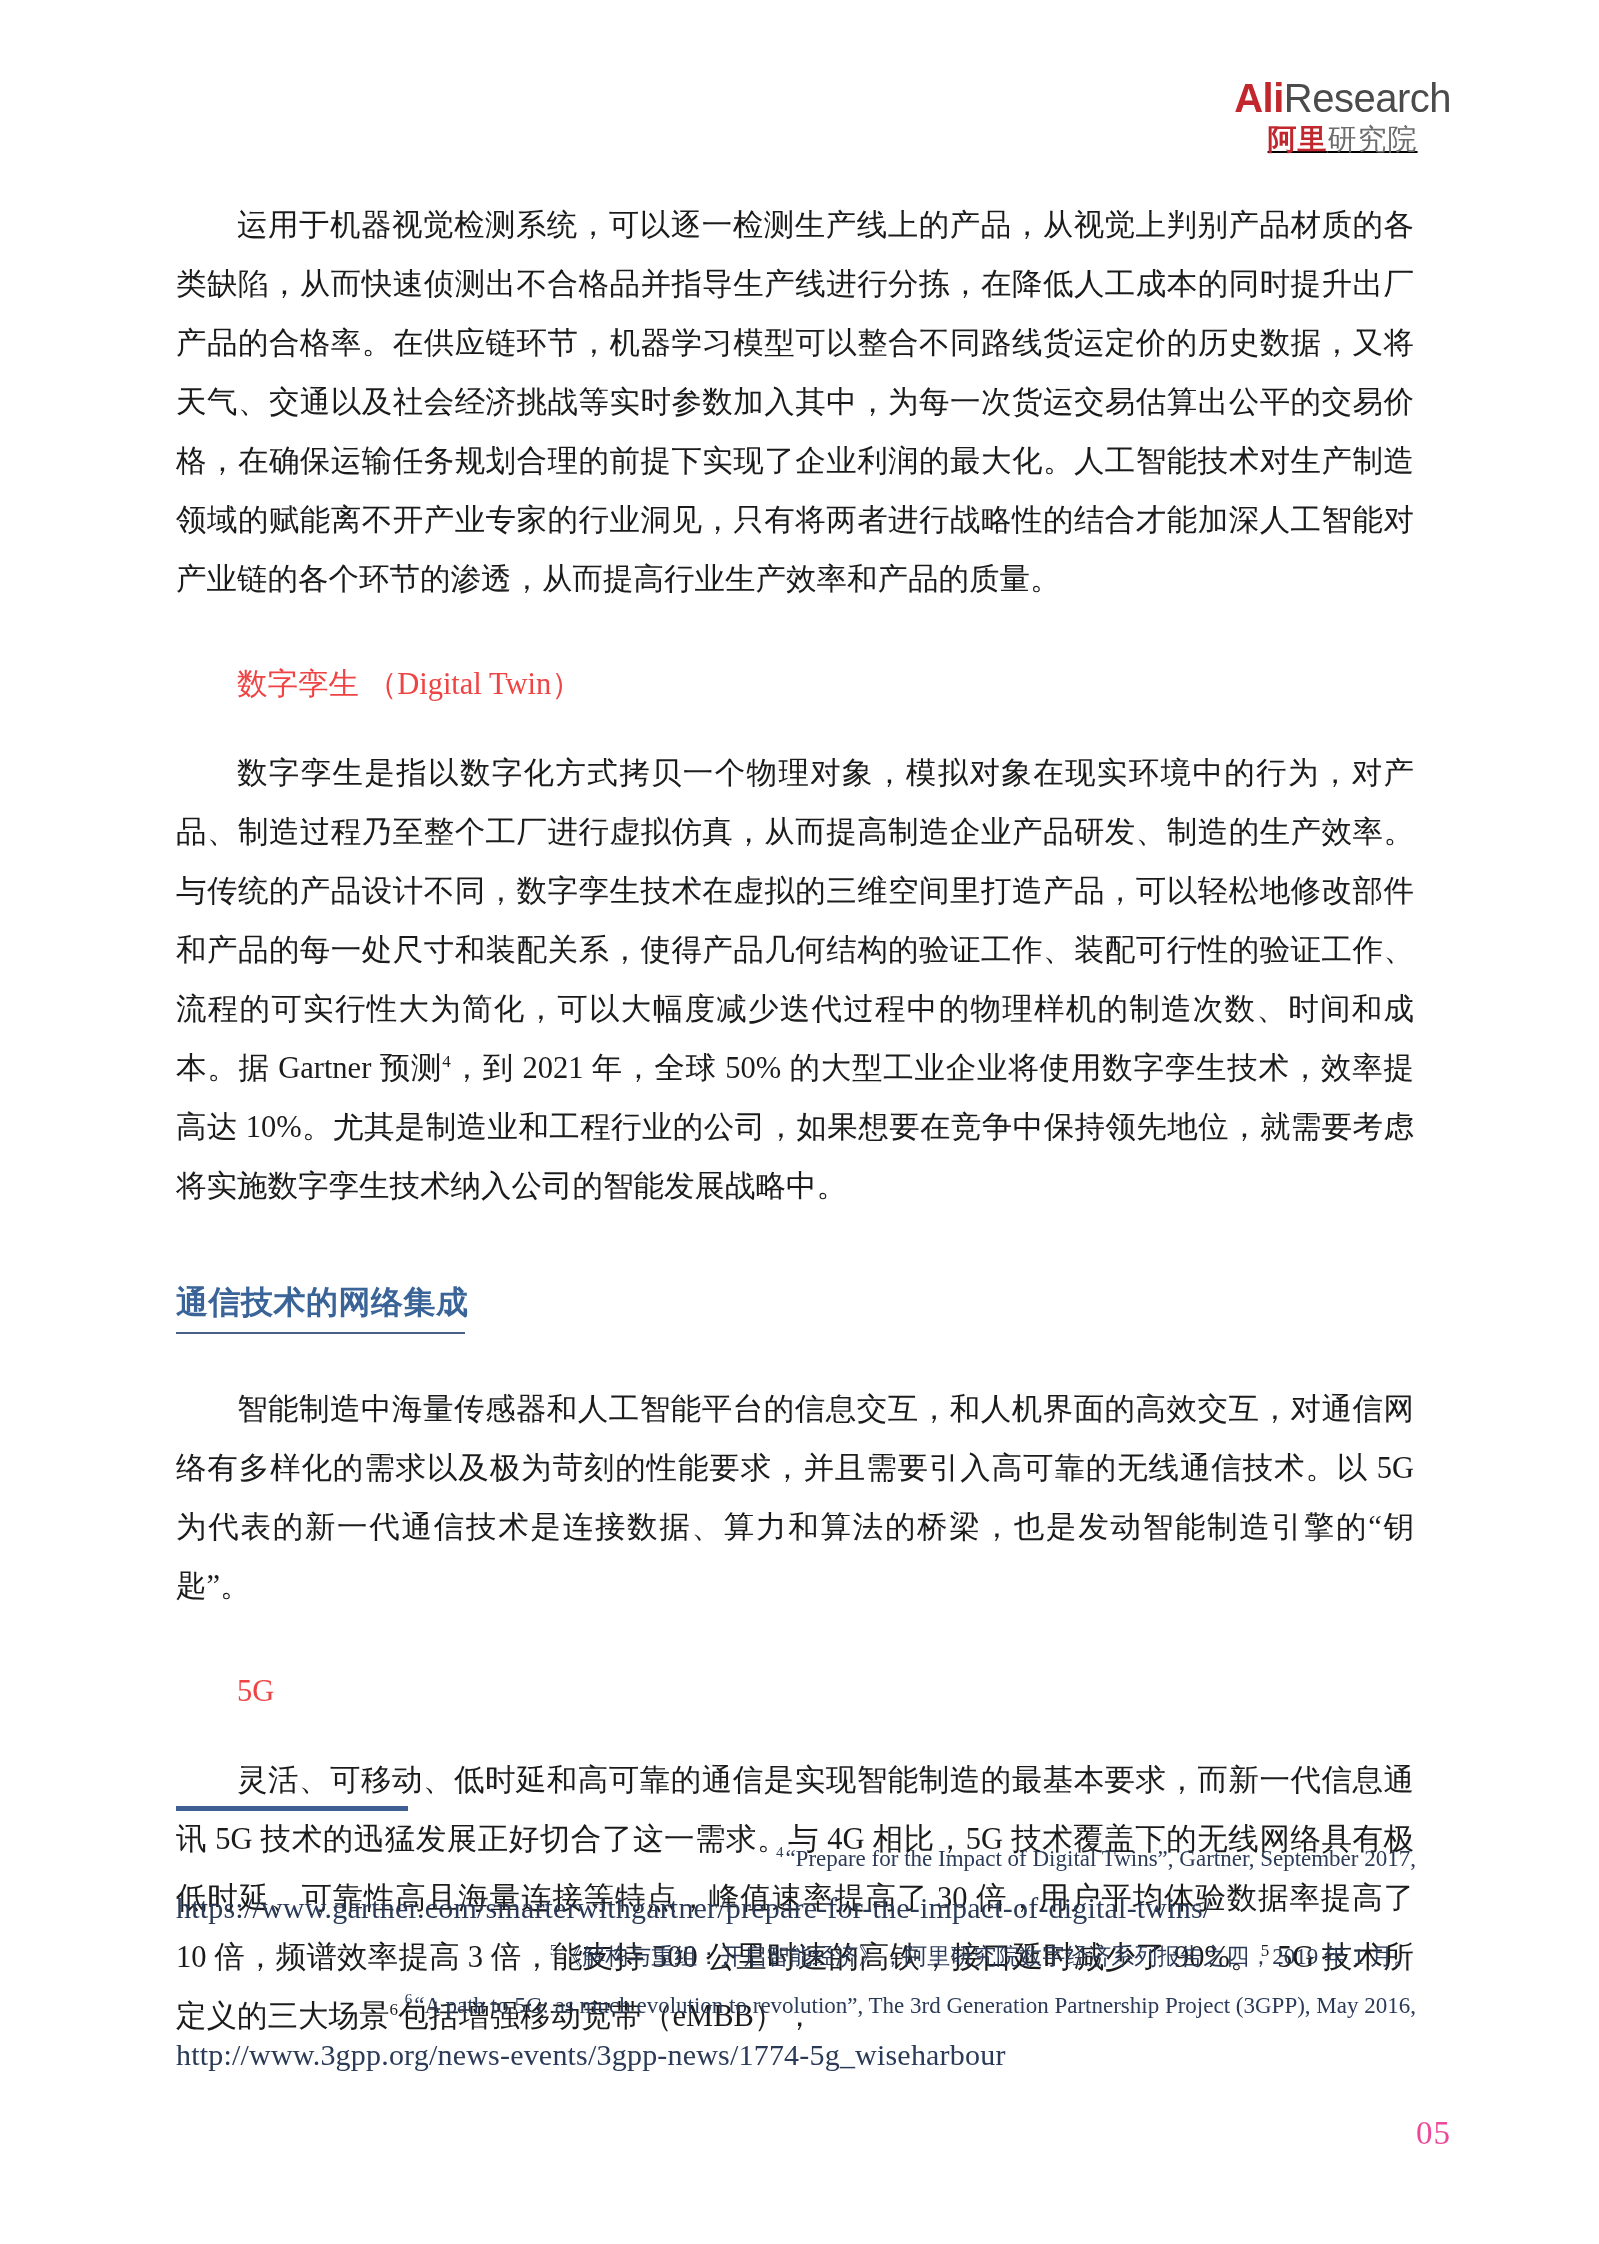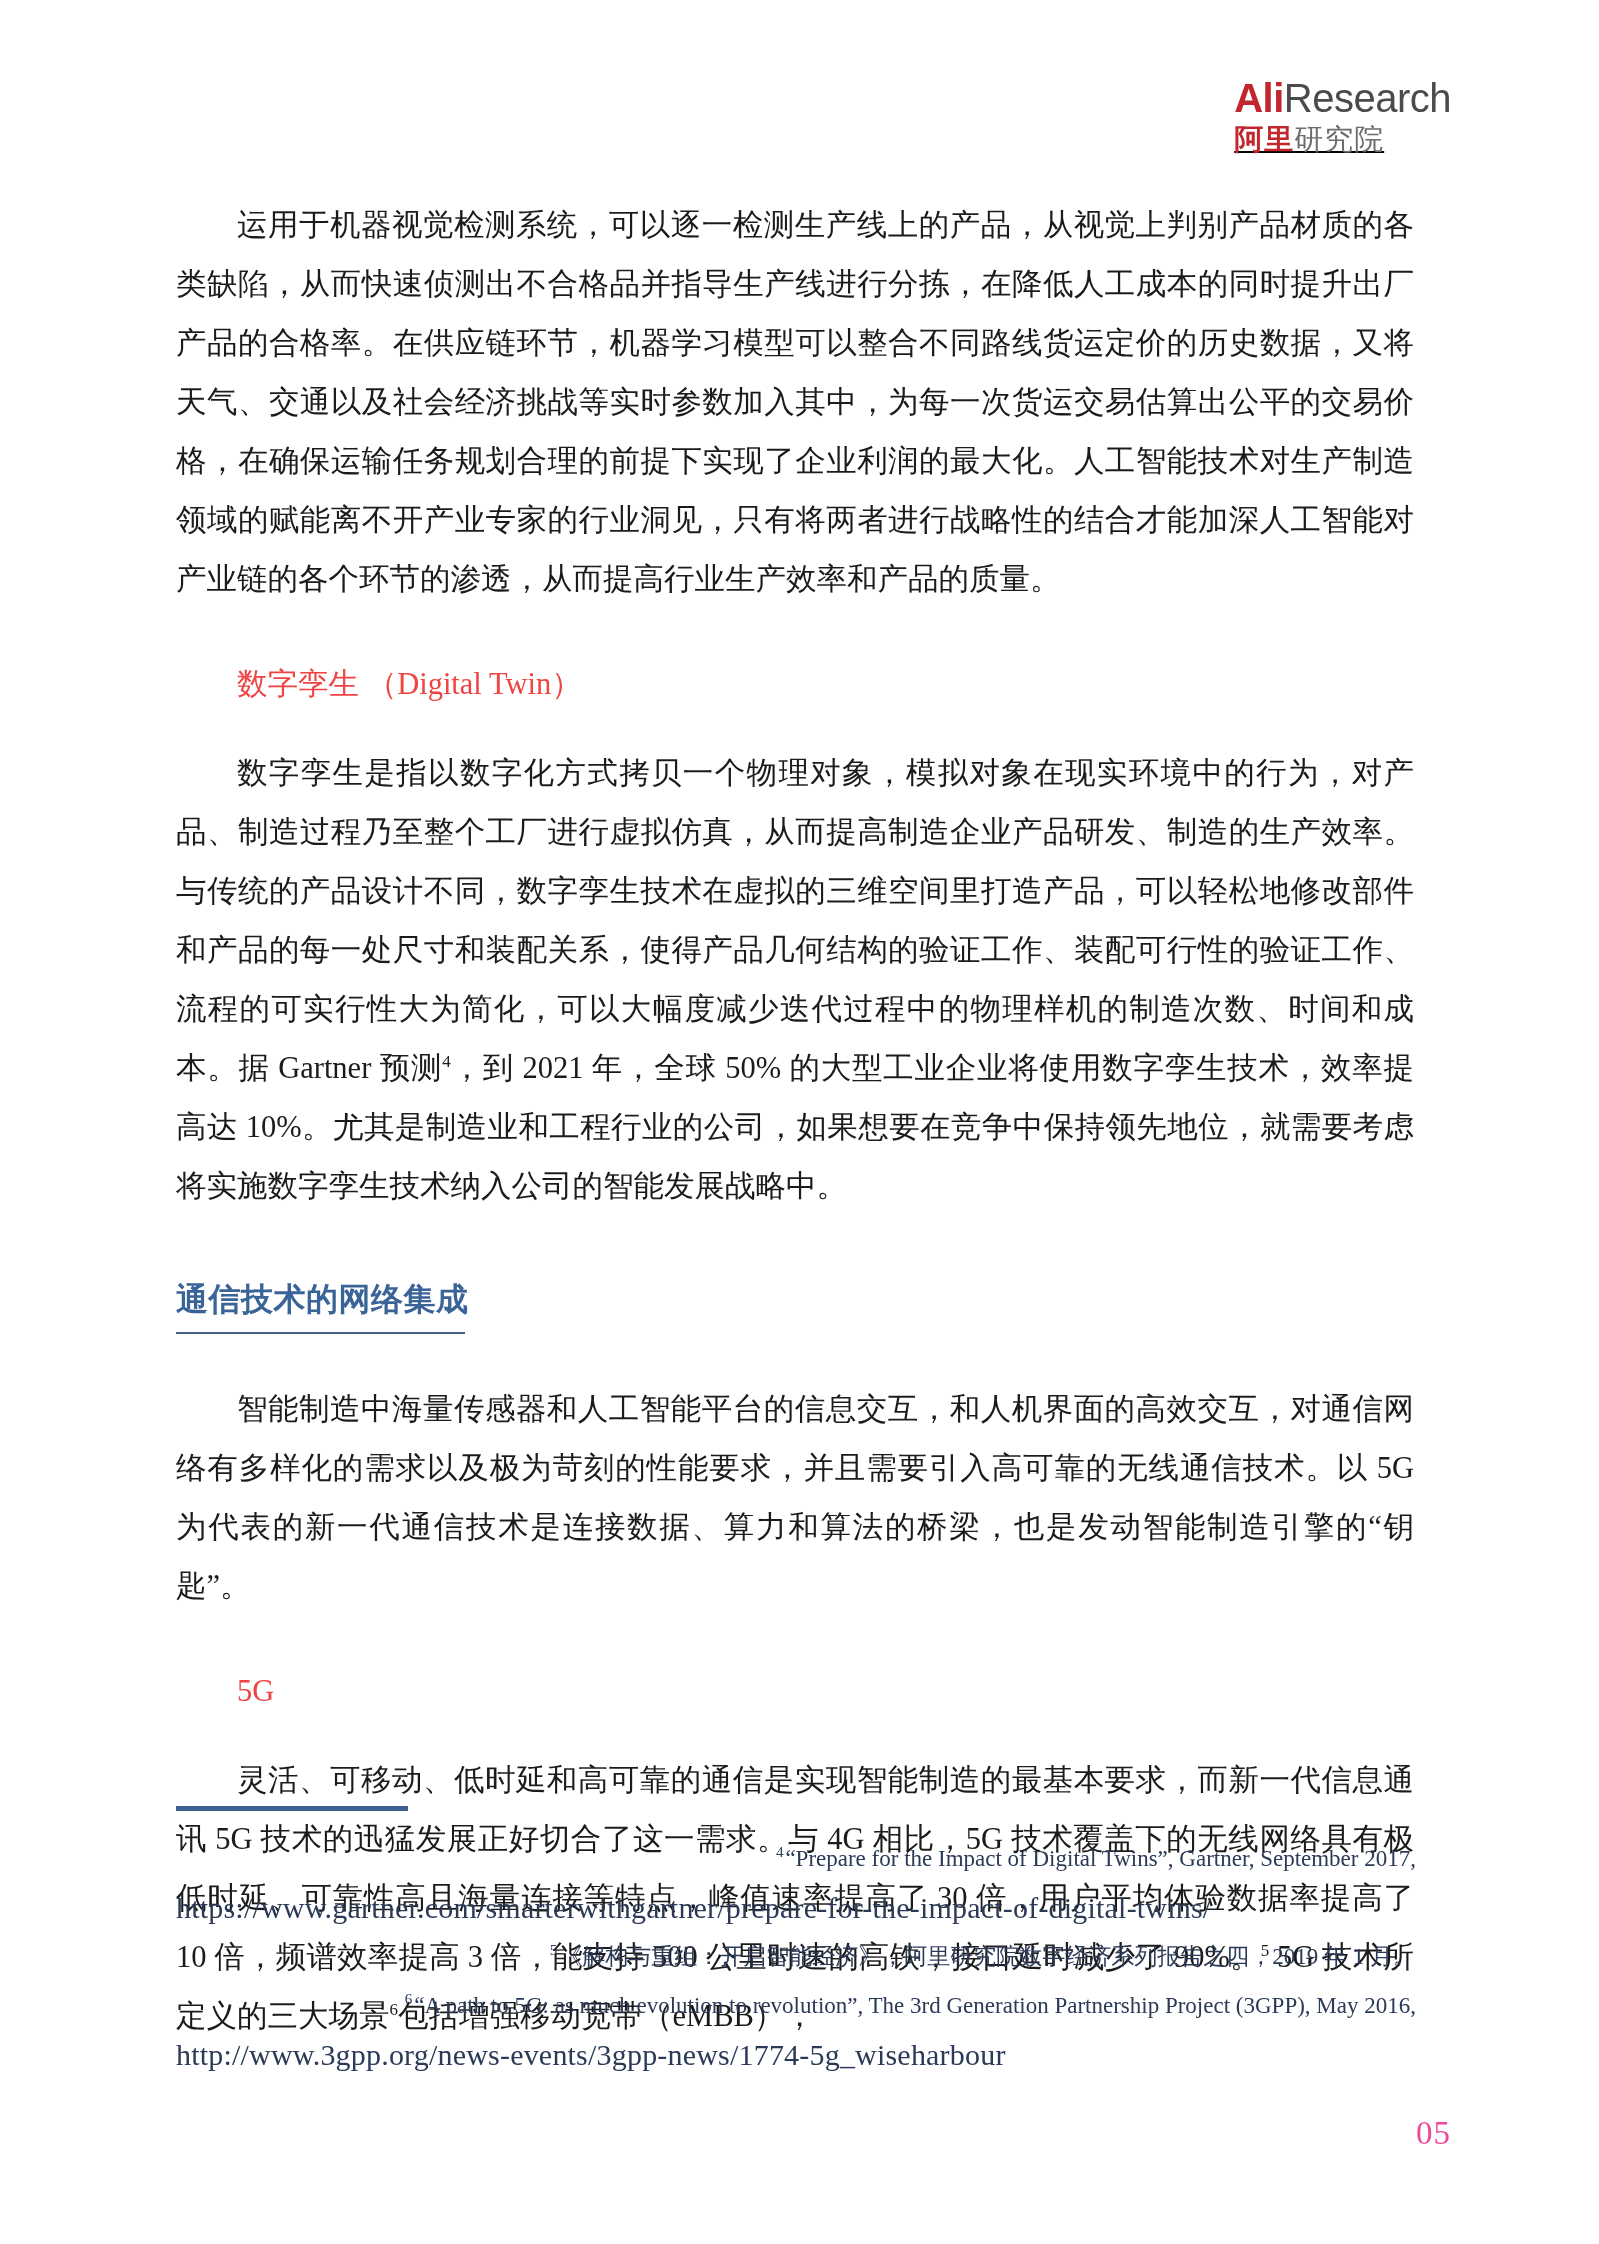--- a/index.html
+++ b/index.html
@@ -16,21 +16,21 @@
     overflow: hidden;
     font-family: "Liberation Serif", "DejaVu Serif", serif;
     box-sizing: border-box;
   }
 
   
   .logo {
     position: absolute;
     top: 78px;
     right: 148px;
-    text-align: left;
+    text-align: center;
     line-height: 1;
     user-select: none;
   }
   .logo-row1 {
     font-family: "Liberation Sans", "DejaVu Sans", sans-serif;
     font-size: 40px;
     font-weight: 700;
     letter-spacing: -0.5px;
     white-space: nowrap;
   }
@@ -90,21 +90,21 @@
     white-space: pre;
     font-family: "Liberation Serif", "DejaVu Serif", serif;
   }
 
   
   .section-heading-wrap {
     margin-top: 4px;
     width: 289px;
   }
   .section-heading {
-    font-family: Liberation Mono, monospace;
+    font-family: Liberation Sans, sans-serif;
     font-size: 32px;
     font-weight: 700;
     color: #3a6498;
     letter-spacing: 0.5px;
     line-height: 40px;
     white-space: nowrap;
   }
   .section-heading-rule {
     margin-top: 10px;
     height: 2px;

